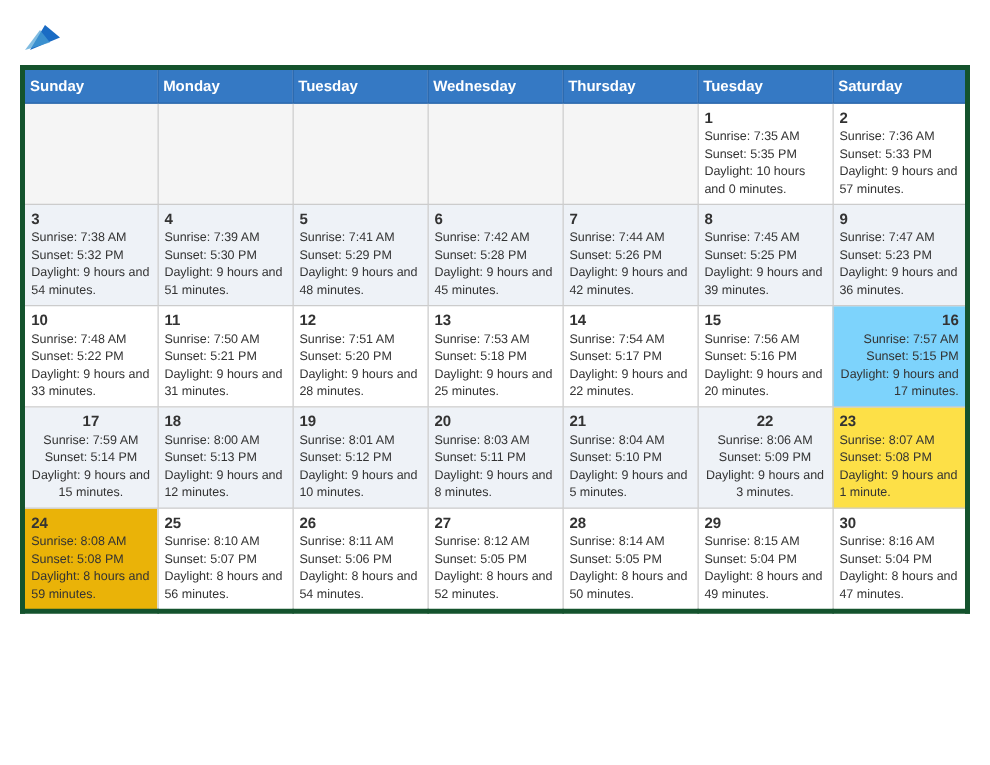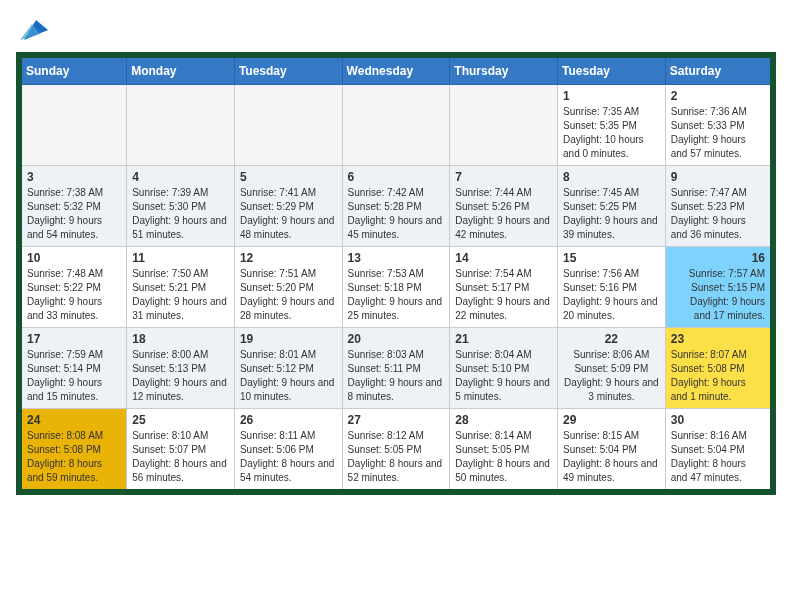--- a/index.html
+++ b/index.html
@@ -40,21 +40,21 @@
       font-weight: normal;
       color: #333;
     }
     .location {
       font-size: 14px;
       color: #555;
     }
     .calendar {
       width: 100%;
       border-collapse: collapse;
-      border: 6px solid #14532d;
+      border: 4px solid #14532d;
     }
     .calendar th {
       background: #3579c4;
       color: #fff;
       font-size: 12px;
       font-weight: bold;
       padding: 6px 4px;
       text-align: left;
       border: 1px solid #2a65a8;
     }
@@ -188,21 +188,21 @@
         <td style="background: rgb(255, 255, 255);">
           <span class="day-num">15</span>
           <div class="day-info">Sunrise: 7:56 AM<br>Sunset: 5:16 PM<br>Daylight: 9 hours and 20 minutes.</div>
         </td>
         <td style="background: #7dd3fc; text-align: right;">
           <span class="day-num">16</span>
           <div class="day-info">Sunrise: 7:57 AM<br>Sunset: 5:15 PM<br>Daylight: 9 hours and 17 minutes.</div>
         </td>
       </tr>
       <tr>
-        <td style="background: rgb(238, 242, 247);">
+        <td style="background: rgb(238, 242, 247); text-align: center;">
           <span class="day-num">17</span>
           <div class="day-info">Sunrise: 7:59 AM<br>Sunset: 5:14 PM<br>Daylight: 9 hours and 15 minutes.</div>
         </td>
         <td style="background: rgb(238, 242, 247);">
           <span class="day-num">18</span>
           <div class="day-info">Sunrise: 8:00 AM<br>Sunset: 5:13 PM<br>Daylight: 9 hours and 12 minutes.</div>
         </td>
         <td style="background: rgb(238, 242, 247);">
           <span class="day-num">19</span>
           <div class="day-info">Sunrise: 8:01 AM<br>Sunset: 5:12 PM<br>Daylight: 9 hours and 10 minutes.</div>

